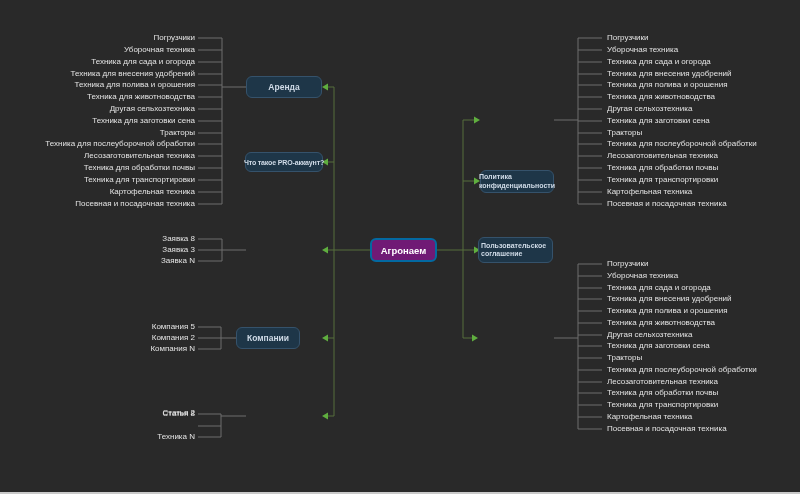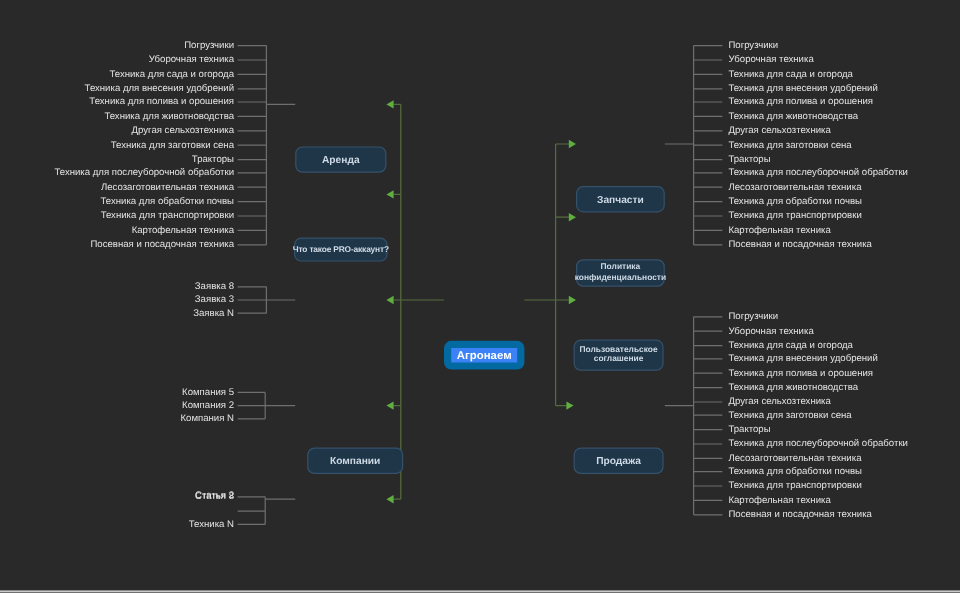--- a/index.html
+++ b/index.html
@@ -4,24 +4,24 @@
 <style>
   html,body{margin:0;padding:0;background:#292929;}
   .stage{position:relative;width:800px;height:494px;background:#292929;overflow:hidden;
          font-family:Liberation Sans, sans-serif;}
   .wires{position:absolute;left:0;top:0;}
   .leaf{position:absolute;font-size:8px;line-height:10px;height:10px;color:#e3e3e3;white-space:nowrap;}
   .leaf.l{right:605px;text-align:right;}
   .leaf.r{left:607px;text-align:left;}
   .node{position:absolute;background:#1e3648;border:1px solid #35526b;border-radius:6px;
         color:#cfdae6;font-size:8.5px;font-weight:600;display:flex;align-items:center;
-        justify-content:center;text-align:center;white-space:nowrap;box-sizing:border-box;margin-top:46px;}
+        justify-content:center;white-space:nowrap;box-sizing:border-box;}
   .node.small{font-size:7px;letter-spacing:-0.15px;}
   .node.two{white-space:normal;font-size:7px;line-height:8.5px;padding:0 2px;}
-  .node.root{background:#3b82f6;border:6px solid #0369a1;color:#ffffff;font-size:9.5px;font-weight:700;}
+  .node.root{background:#701a75;border:2px solid #0369a1;color:#ffffff;font-size:9.5px;font-weight:700;}
   .bottom-strip{position:absolute;left:0;bottom:0;width:800px;height:2px;background:#c9c9c9;}
 </style>
 </head>
 <body>
 
 <div class="stage">
 
   <svg class="wires" width="800" height="494" viewBox="0 0 800 494">
     <g stroke="#6f6f6f" stroke-width="1" fill="none">
       <path d="M246 87H222 M222 38V204 M222 38H198 M222 50H198 M222 62H198 M222 74H198 M222 85H198 M222 97H198 M222 109H198 M222 121H198 M222 133H198 M222 144H198 M222 156H198 M222 168H198 M222 180H198 M222 192H198 M222 204H198"></path>
@@ -103,23 +103,21 @@
   <span class="leaf r" style="top:353px">Тракторы</span>
   <span class="leaf r" style="top:365px">Техника для послеуборочной обработки</span>
   <span class="leaf r" style="top:377px">Лесозаготовительная техника</span>
   <span class="leaf r" style="top:388px">Техника для обработки почвы</span>
   <span class="leaf r" style="top:400px">Техника для транспортировки</span>
   <span class="leaf r" style="top:412px">Картофельная техника</span>
   <span class="leaf r" style="top:424px">Посевная и посадочная техника</span>
 
   <div class="node" style="left:246px;top:76px;width:76px;height:22px">Аренда</div>
   <div class="node small" style="left:245px;top:152px;width:78px;height:20px">Что такое PRO-аккаунт?</div>
-  <div class="node" style="left:256px;top:327px;width:80px;height:22px">Компании</div>
+  <div class="node" style="left:236px;top:327px;width:64px;height:22px">Компании</div>
 
   <div class="node root" style="left:370px;top:238px;width:67px;height:24px">Агронаем</div>
 
-  <div class="node" style="left:480px;top:109px;width:74px;height:22px">Запчасти</div>
   <div class="node two" style="left:480px;top:170px;width:74px;height:23px">Политика конфиденциальности</div>
   <div class="node two" style="left:478px;top:237px;width:75px;height:26px">Пользовательское соглашение</div>
-  <div class="node" style="left:478px;top:327px;width:75px;height:22px">Продажа</div>
 
   <div class="bottom-strip"></div>
 </div>
 
 </body></html>

